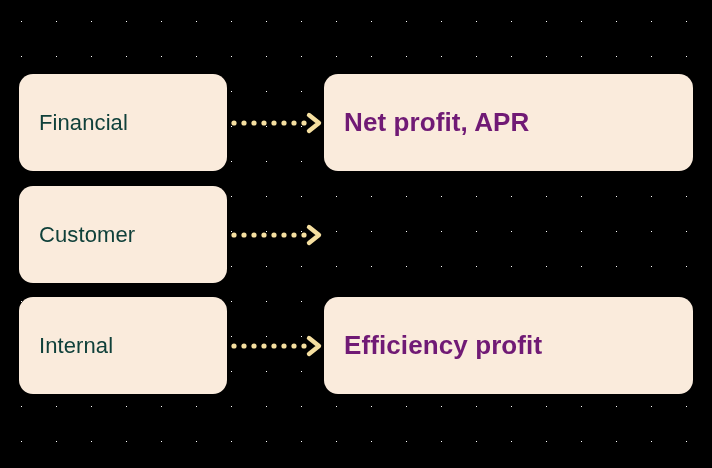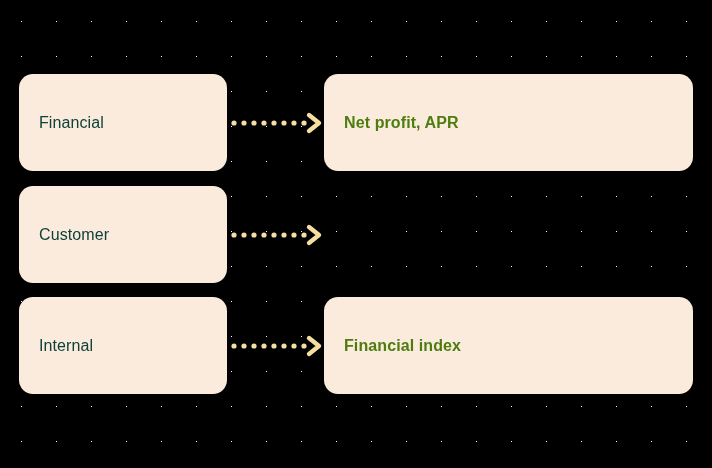--- a/index.html
+++ b/index.html
@@ -73,29 +73,29 @@
     align-items: center;
     justify-content: center;
   }
 
   .card-right {
     flex: 1 1 auto;
   }
 
   .label-left {
     color: #0f403a;
-    font-size: 16px;
+    font-size: 22px;
     font-weight: 400;
     letter-spacing: 0.1px;
     white-space: nowrap;
   }
 
   .label-right {
-    color: #4d7c0f;
-    font-size: 16px;
+    color: #701a75;
+    font-size: 26px;
     font-weight: 700;
     letter-spacing: 0.1px;
     white-space: nowrap;
   }
 
   .arrow-svg {
     display: block;
     width: 90px;
     height: 22px;
     overflow: visible;
@@ -168,18 +168,18 @@
             <circle cx="33" cy="11" r="2.6"></circle>
             <circle cx="43" cy="11" r="2.6"></circle>
             <circle cx="53" cy="11" r="2.6"></circle>
             <circle cx="63" cy="11" r="2.6"></circle>
             <circle cx="73" cy="11" r="2.6"></circle>
           </g>
           <path d="M 78 3 L 88 11 L 78 19" fill="none" stroke="#f5dfa0" stroke-width="4.4" stroke-linecap="round" stroke-linejoin="round"></path>
         </svg>
       </div>
       <div class="card card-right">
-        <span class="label-right">Financial index</span>
+        <span class="label-right">Efficiency profit</span>
       </div>
     </div>
 
   </div>
 </div>
 
 </body></html>

